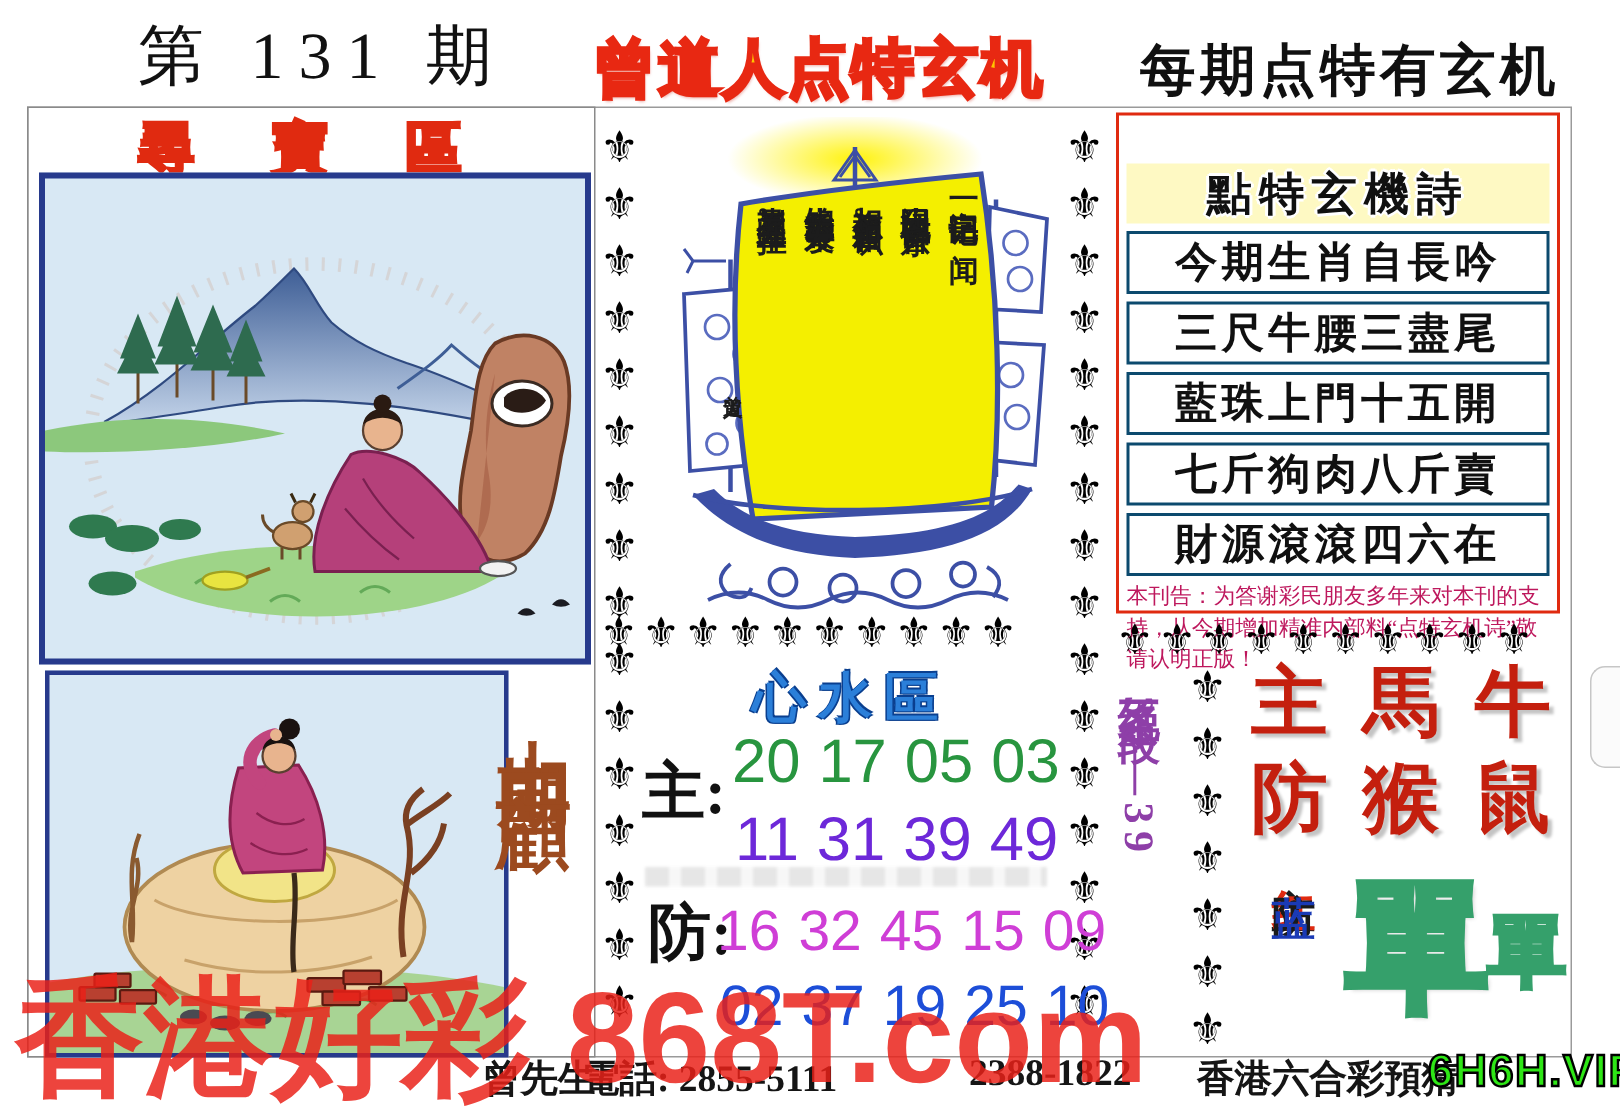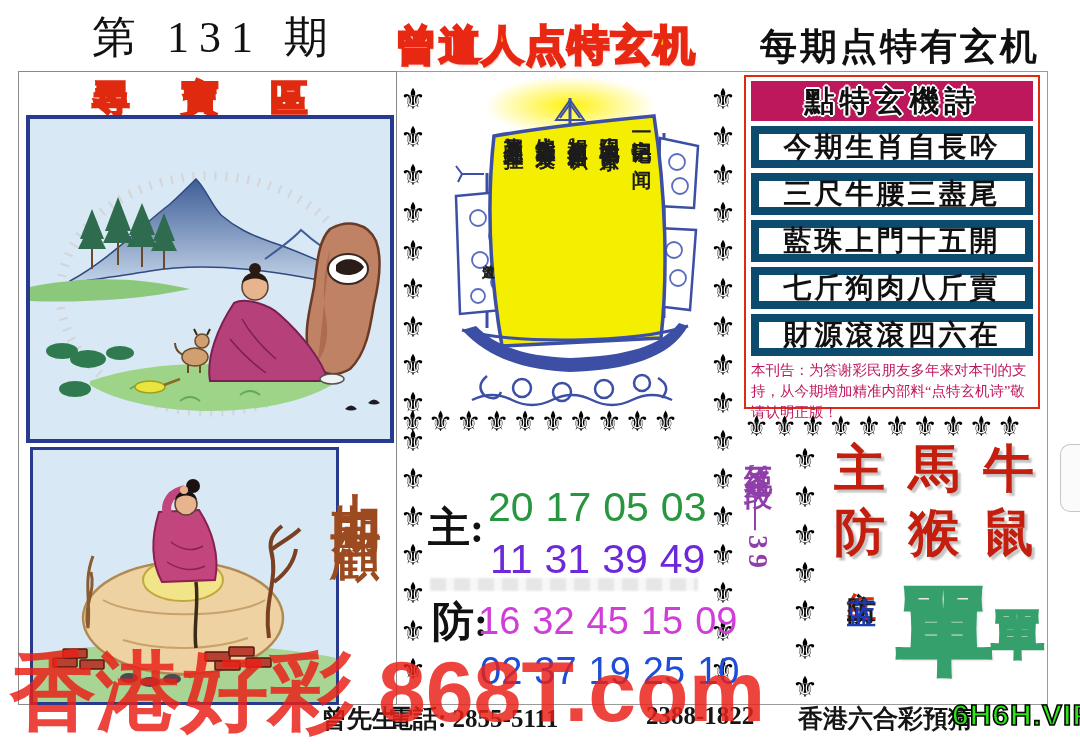--- a/index.html
+++ b/index.html
@@ -51,24 +51,24 @@
   .row-g2{left:490px;top:536px;font-size:41px;color:#6d28d9;}
   .row-m1{left:478px;top:600px;font-size:38px;color:#cf3ed6;}
   .row-m2{left:480px;top:650px;font-size:38px;color:#1d4ed8;}
   .lab-main{left:428px;top:500px;font-size:42px;font-weight:900;color:#111;}
   .lab-def{left:432px;top:594px;font-size:42px;font-weight:900;color:#111;}
   .smudge{left:430px;top:578px;width:268px;height:13px;opacity:.45;filter:blur(1px);
     background:repeating-linear-gradient(90deg,#c9c9c9 0 16px,#efefef 16px 24px);}
 
   
   .poem-box{left:744px;top:75px;width:296px;height:334px;border:2px solid #e02a10;padding:4px 5px;box-sizing:border-box;}
-  .poem-head{height:40px;background:#be185d;display:flex;align-items:center;justify-content:center;
+  .poem-head{height:40px;background:#fef9c3;display:flex;align-items:center;justify-content:center;
     font-size:30px;font-weight:900;color:#101010;letter-spacing:5px;
-    text-shadow:-2px 0 #fff,2px 0 #fff,0 -2px #fff,0 2px #fff,-1px -1px #fff,1px 1px #fff,1px -1px #fff,-1px 1px #fff;}
-  .poem-row{margin-top:5px;height:42px;border:8px solid #0c4a6e;display:flex;align-items:center;
+    text-shadow:-2px 0 #fff,2px 0 #fff,0 -2px #fff,0 2px #fff,-1px -1px #fff,1px 1px #fff,1px -1px #fff,-1px 1px #fff;margin-top:28px;}
+  .poem-row{margin-top:5px;height:42px;border:2px solid #0c4a6e;display:flex;align-items:center;
     justify-content:center;font-size:28px;font-weight:700;letter-spacing:3px;color:#101010;box-sizing:border-box;}
   .notice{margin-top:4px;font-size:14.5px;line-height:1.45;font-weight:400;color:#be185d;}
   .right-fleur-row{left:744px;top:410px;}
   .mid-fleur-row{left:400px;top:405px;}
 
   .kill-zone{left:742px;top:444px;height:262px;writing-mode:vertical-rl;font-size:28px;font-weight:900;
     color:#8e3fa8;letter-spacing:5px;line-height:1.1;}
   .rp-fleur-col{left:788px;top:440px;}
   .zodiac{left:834px;top:438px;width:200px;font-size:51px;font-weight:900;color:#c41f0e;
     text-shadow:3px 3px 2px #c4c4c4;}
@@ -266,20 +266,21 @@
       <div>浔阳地僻四音乐，</div>
       <div>相逢何必曾相识。</div>
       <div>锦秀前程春来发，</div>
       <div>岁月不闻五牵挂。</div>
       <div class="sail-sign">曾道人</div>
     </div>
   </div>
 
   <div class="abs fleur-row mid-fleur-row">⚜⚜⚜⚜⚜⚜⚜⚜⚜⚜</div>
 
+  <div class="abs hearts-title">心水區</div>
   <div class="abs lab-main">主:</div>
   <div class="abs numrow row-g1">
     <span class="num">20</span><span class="num">17</span><span class="num">05</span><span class="num">03</span>
   </div>
   <div class="abs numrow row-g2">
     <span class="num">11</span><span class="num">31</span><span class="num">39</span><span class="num">49</span>
   </div>
   <div class="abs smudge"></div>
   <div class="abs lab-def">防:</div>
   <div class="abs numrow row-m1">

